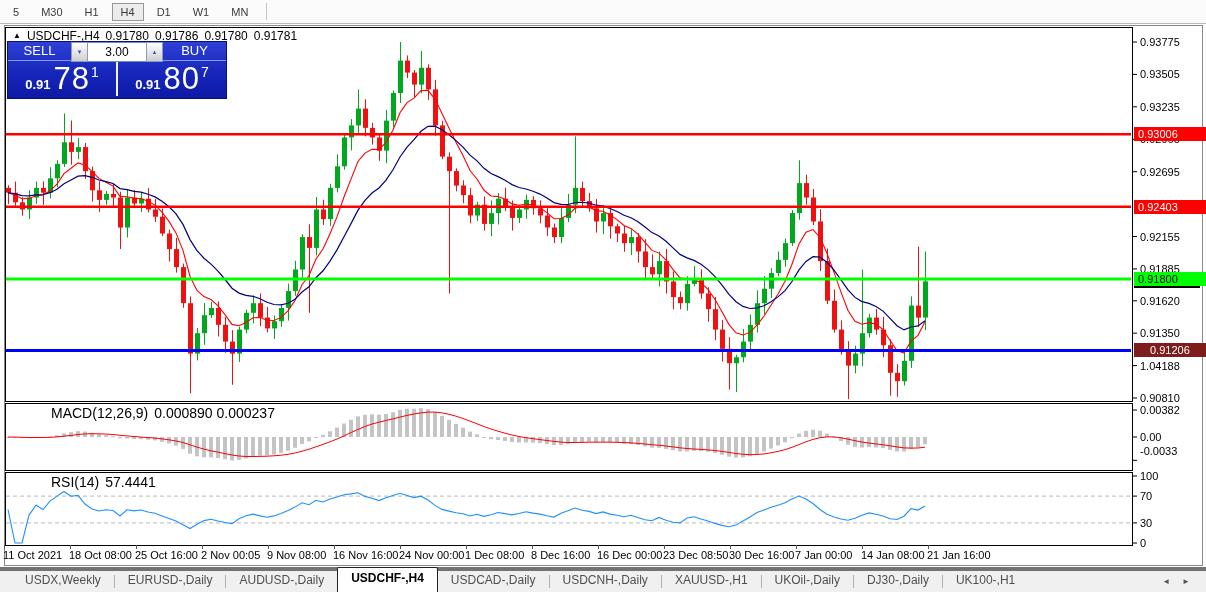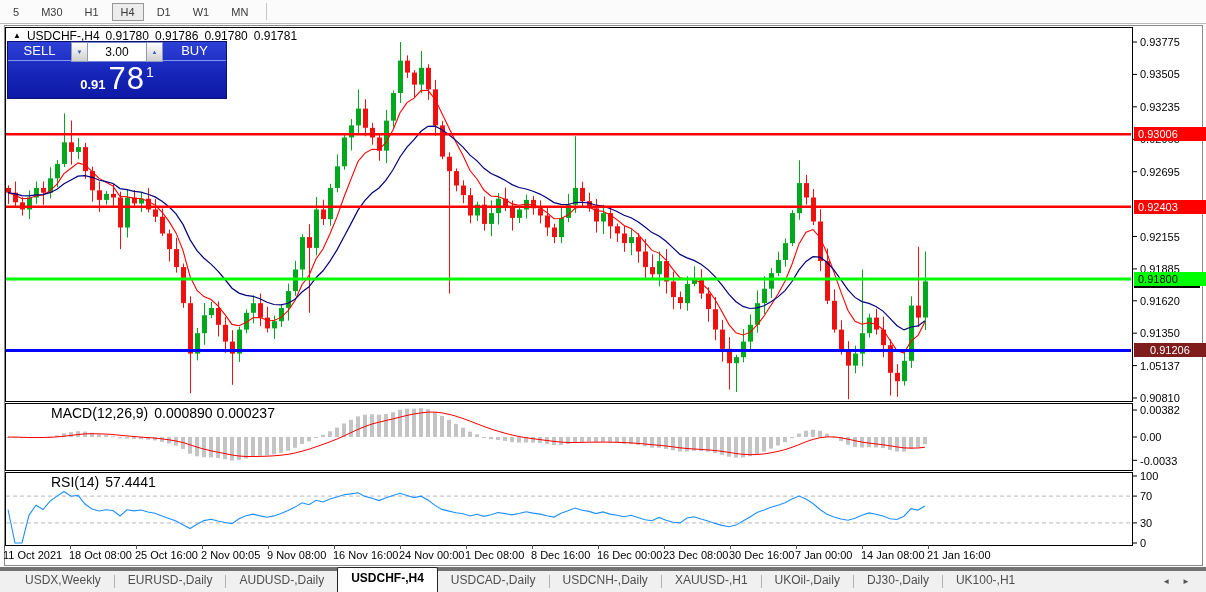--- a/index.html
+++ b/index.html
@@ -24,21 +24,21 @@
           background:linear-gradient(#2e40d6 0%,#1626ba 55%,#0e1aa6 100%);
           border:1px solid #0a1170;box-sizing:border-box;}
   .tp-row1{display:flex;height:19px;align-items:stretch;}
   .tp-head{flex:1;color:#fff;font-size:13px;text-align:center;padding-top:1px;
            border-bottom:1px solid rgba(150,170,255,.85);cursor:pointer;}
   .tp-spin{display:flex;align-items:stretch;height:20px;margin-top:0;}
   .tp-spin button{width:17px;border:1px solid #8e99bc;background:linear-gradient(#fefefe,#cfcfcf);
            color:#3c5ac0;font-size:6px;padding:0;line-height:6px;}
   .tp-vol{width:58px;border:1px solid #7688c9;border-left:none;border-right:none;
           text-align:center;font-size:12px;font-family:inherit;color:#000;padding:0;}
-  .tp-row2{display:flex;height:37px;flex-direction:column;}
+  .tp-row2{display:flex;height:37px;}
   .tp-price{flex:1;display:flex;align-items:baseline;justify-content:center;color:#fff;cursor:pointer;}
   .tp-pre{font-size:13px;font-weight:bold;margin-right:3px;}
   .tp-big{font-size:31px;line-height:35px;letter-spacing:1px;}
   .tp-sup{font-size:14px;position:relative;top:-12px;margin-left:1px;}
   .tp-div{width:2px;background:#f2f4ff;margin:1px 0 2px;}
   
   .ptick{position:absolute;left:1140px;height:14px;line-height:14px;font-size:11px;color:#000;white-space:nowrap;}
   .plabel{position:absolute;left:1134px;width:84px;height:14px;line-height:14px;
           font-size:11px;padding-left:4px;box-sizing:border-box;white-space:nowrap;z-index:3;}
   .pcur{position:absolute;left:1134px;width:66px;height:14px;line-height:14px;font-size:11px;
@@ -579,47 +579,47 @@
   <div id="paxis">
       <div class="ptick" style="top: 35px;">0.93775</div>
       <div class="ptick" style="top: 67.4189px;">0.93505</div>
       <div class="ptick" style="top: 99.8378px;">0.93235</div>
       <div class="ptick" style="top: 132.257px;">0.92965</div>
       <div class="ptick" style="top: 164.676px;">0.92695</div>
       <div class="ptick" style="top: 229.513px;">0.92155</div>
       <div class="ptick" style="top: 261.932px;">0.91885</div>
       <div class="ptick" style="top: 293.751px;">0.91620</div>
       <div class="ptick" style="top: 326.17px;">0.91350</div>
-      <div class="ptick" style="top: 358.589px;">1.05137</div>
+      <div class="ptick" style="top: 358.589px;">1.04188</div>
       <div class="ptick" style="top: 391.008px;">0.90810</div>
       <div class="pcur" style="top: 274.42px; background: rgb(0, 0, 0); color: rgb(255, 255, 255);">0.91781</div>
       <div class="plabel" style="top: 127.334px; background: rgb(255, 0, 0); color: rgb(255, 255, 255);">0.93006</div>
       <div class="plabel" style="top: 199.736px; background: rgb(255, 0, 0); color: rgb(255, 255, 255);">0.92403</div>
       <div class="plabel" style="top: 272.138px; background: rgb(0, 255, 0); color: rgb(0, 0, 0);">0.91800</div>
       <div class="plabel" style="top: 343.46px; background: #7f1d1d; color: rgb(255, 255, 255); padding-left: 16px;">0.91206</div>
       <div class="ptick" style="top: 403px;">0.00382</div>
       <div class="ptick" style="top: 430px;">0.00</div>
-      <div class="ptick" style="top: 454px;">-0.0033</div>
+      <div class="ptick" style="top: 444px;">-0.0033</div>
       <div class="ptick" style="top: 469px;">100</div>
       <div class="ptick" style="top: 489.1px;">70</div>
       <div class="ptick" style="top: 515.9px;">30</div>
       <div class="ptick" style="top: 536px;">0</div>
     </div>
   <div id="taxis">
       <div class="tlabel" style="left: 3px;">11 Oct 2021</div>
       <div class="tlabel" style="left: 69px;">18 Oct 08:00</div>
       <div class="tlabel" style="left: 135px;">25 Oct 16:00</div>
       <div class="tlabel" style="left: 201px;">2 Nov 00:05</div>
       <div class="tlabel" style="left: 267px;">9 Nov 08:00</div>
       <div class="tlabel" style="left: 333px;">16 Nov 16:00</div>
       <div class="tlabel" style="left: 399px;">24 Nov 00:00</div>
       <div class="tlabel" style="left: 465px;">1 Dec 08:00</div>
       <div class="tlabel" style="left: 531px;">8 Dec 16:00</div>
       <div class="tlabel" style="left: 597px;">16 Dec 00:00</div>
-      <div class="tlabel" style="left: 663px;">23 Dec 08:00</div>
+      <div class="tlabel" style="left: 663px;">23 Dec 08:50</div>
       <div class="tlabel" style="left: 729px;">30 Dec 16:00</div>
       <div class="tlabel" style="left: 795px;">7 Jan 00:00</div>
       <div class="tlabel" style="left: 861px;">14 Jan 08:00</div>
       <div class="tlabel" style="left: 927px;">21 Jan 16:00</div>
     </div>
 
   <div class="tabbar" id="tabbar">
       <div class="tab">USDX,Weekly</div>
       <span class="tabdiv"></span>
       <div class="tab">EURUSD-,Daily</div>

